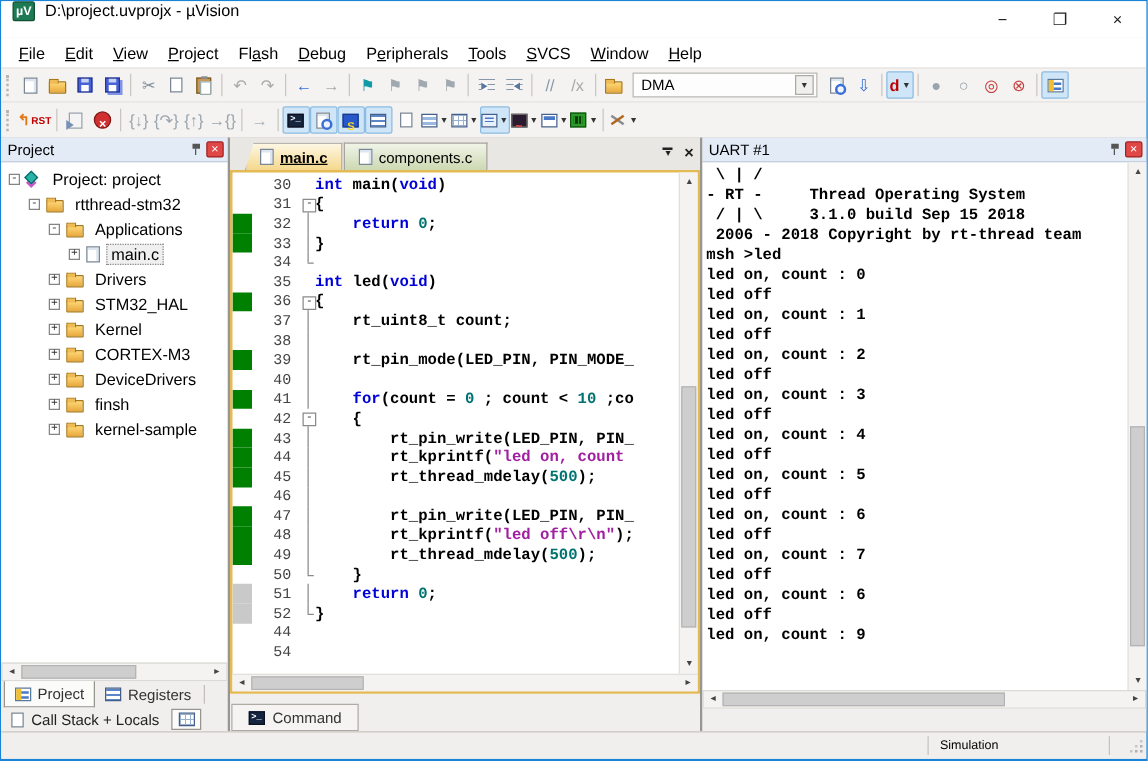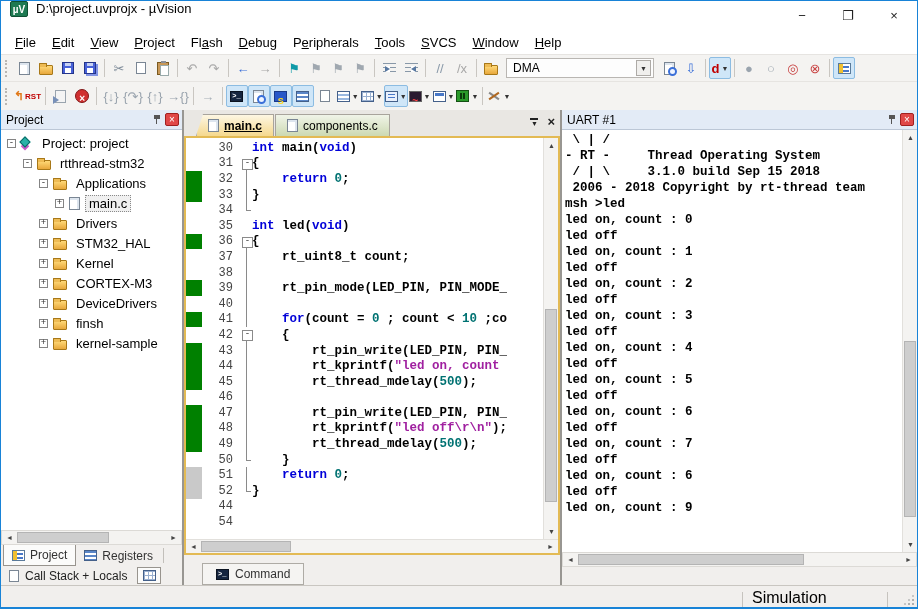--- a/index.html
+++ b/index.html
@@ -123,29 +123,29 @@
 .m-x{background:linear-gradient(to right,#c9c9c9 0 16px,transparent 16px)}
 .lnum{width:36px;text-align:right;padding-right:8px;color:#444;font-weight:normal;font-size:12px;flex:0 0 auto}
 .fold{width:11px;align-self:stretch;position:relative;flex:0 0 auto}
 .f-line::before{content:"";position:absolute;left:5px;top:0;bottom:0;width:1px;background:#8a8a8a}
 .f-end::before{content:"";position:absolute;left:5px;top:0;height:8px;width:1px;background:#8a8a8a}
 .f-end::after{content:"";position:absolute;left:5px;top:8px;width:5px;height:1px;background:#8a8a8a}
 .f-box::before{content:"-";position:absolute;left:1px;top:3px;width:9px;height:9px;border:1px solid #8a8a8a;background:#fff;font:9px/7px "Liberation Mono",monospace;text-align:center;color:#333}
 .f-box::after{content:"";position:absolute;left:5px;top:14px;bottom:0;width:1px;background:#8a8a8a}
 .kw{color:#0000d8}.num{color:#007272}.str{color:#a020a0}.pl{color:#000}
 .ehsb{height:14px;border-top:1px solid #e2e0dc;background:#f4f3f1;display:flex;flex:0 0 auto}
-.cmdrow{height:22px;margin-top:8px;display:flex;padding-left:18px;flex:0 0 auto}
+.cmdrow{height:22px;margin-top:8px;display:flex;padding-left:1px;flex:0 0 auto}
 .cmdtab{display:flex;align-items:center;gap:6px;padding:0 13px;background:#f5f4f2;border:1px solid #aeaba5;font-size:12px;color:#333}
 
 .uartwrap{flex:1;display:flex;min-height:0;background:#fff}
 .uarttext{flex:1;overflow:hidden;padding:2px 0 0 3px;font-family:"Liberation Mono",monospace;font-size:12.5px;font-weight:bold;line-height:16px}
 .uline{white-space:pre}
 .uspacer{height:18px;background:#f1efed;flex:0 0 auto}
 
-.statusbar{height:22px;background:#f1efed;border-top:1px solid #c9c6c1;display:flex;align-items:flex-end;font-size:16px;flex:0 0 auto}
+.statusbar{height:22px;background:#f1efed;border-top:1px solid #c9c6c1;display:flex;align-items:center;font-size:10px;flex:0 0 auto}
 .sb-fill{flex:1}
 .sbsep{width:1px;height:15px;background:#c6c3be}
 .sb-sim{width:144px;padding-left:9px}
 .sb-mini{width:14px}
 .sbgrip{width:14px;height:14px;position:relative;margin-right:1px}
 .sbgrip::before{content:"";position:absolute;right:2px;bottom:2px;width:2px;height:2px;background:#b0b0b0;box-shadow:-4px 0 #b0b0b0,-8px 0 #c6c6c6,0 -4px #b0b0b0,-4px -4px #c6c6c6,0 -8px #c6c6c6}
 u{text-decoration:underline}
 </style>
 </head>
 <body>

